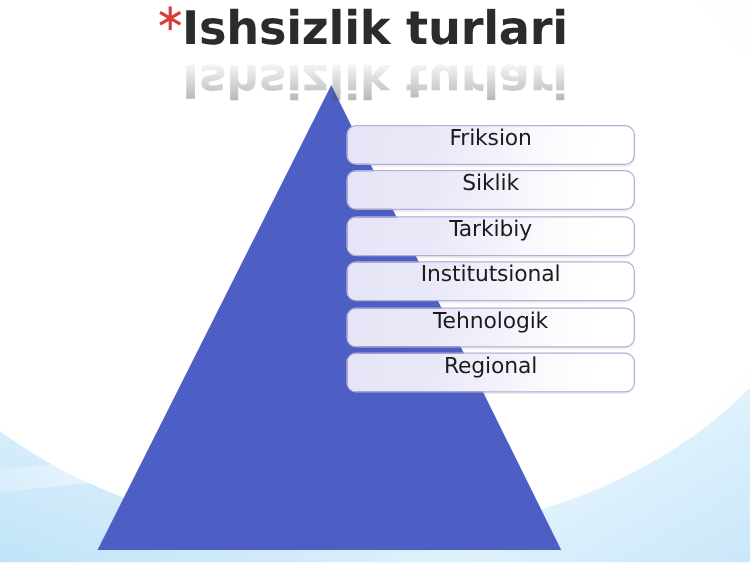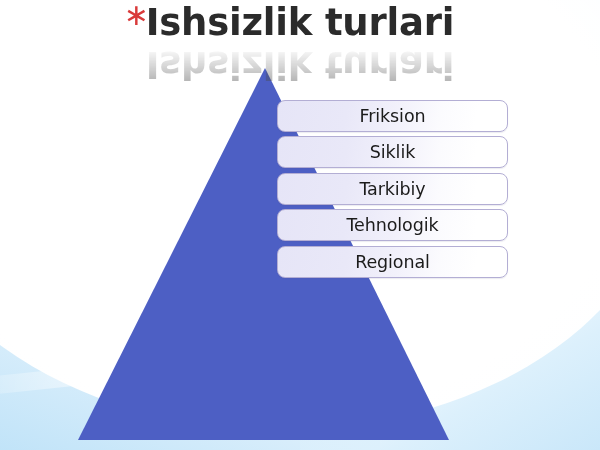--- a/index.html
+++ b/index.html
@@ -147,21 +147,21 @@
     border-radius: 8px;
     background: linear-gradient(100deg,
         #e6e5f7 0%,
         #e9e8f8 30%,
         #f2f1fb 52%,
         #fbfbfe 70%,
         #ffffff 86%,
         #ffffff 100%);
     box-shadow: 0 1px 1px rgba(90,90,130,.12);
     display: flex;
-    align-items: center;
+    align-items: flex-start;
     justify-content: center;
     box-sizing: border-box;
     margin-left: 15px;
   }
   .label-box span {
     font-size: 17.5px;
     color: #1b1b1b;
     font-weight: 400;
     font-family: "DejaVu Sans", sans-serif;
     letter-spacing: -0.1px;
@@ -196,20 +196,23 @@
     <div class="label-box">
       <span>Friksion</span>
     </div>
     <div class="label-box">
       <span>Siklik</span>
     </div>
     <div class="label-box">
       <span>Tarkibiy</span>
     </div>
     <div class="label-box">
+      <span>Institutsional</span>
+    </div>
+    <div class="label-box">
       <span>Tehnologik</span>
     </div>
     <div class="label-box">
       <span>Regional</span>
     </div>
   </div>
 
 </div>
 
 </body></html>

